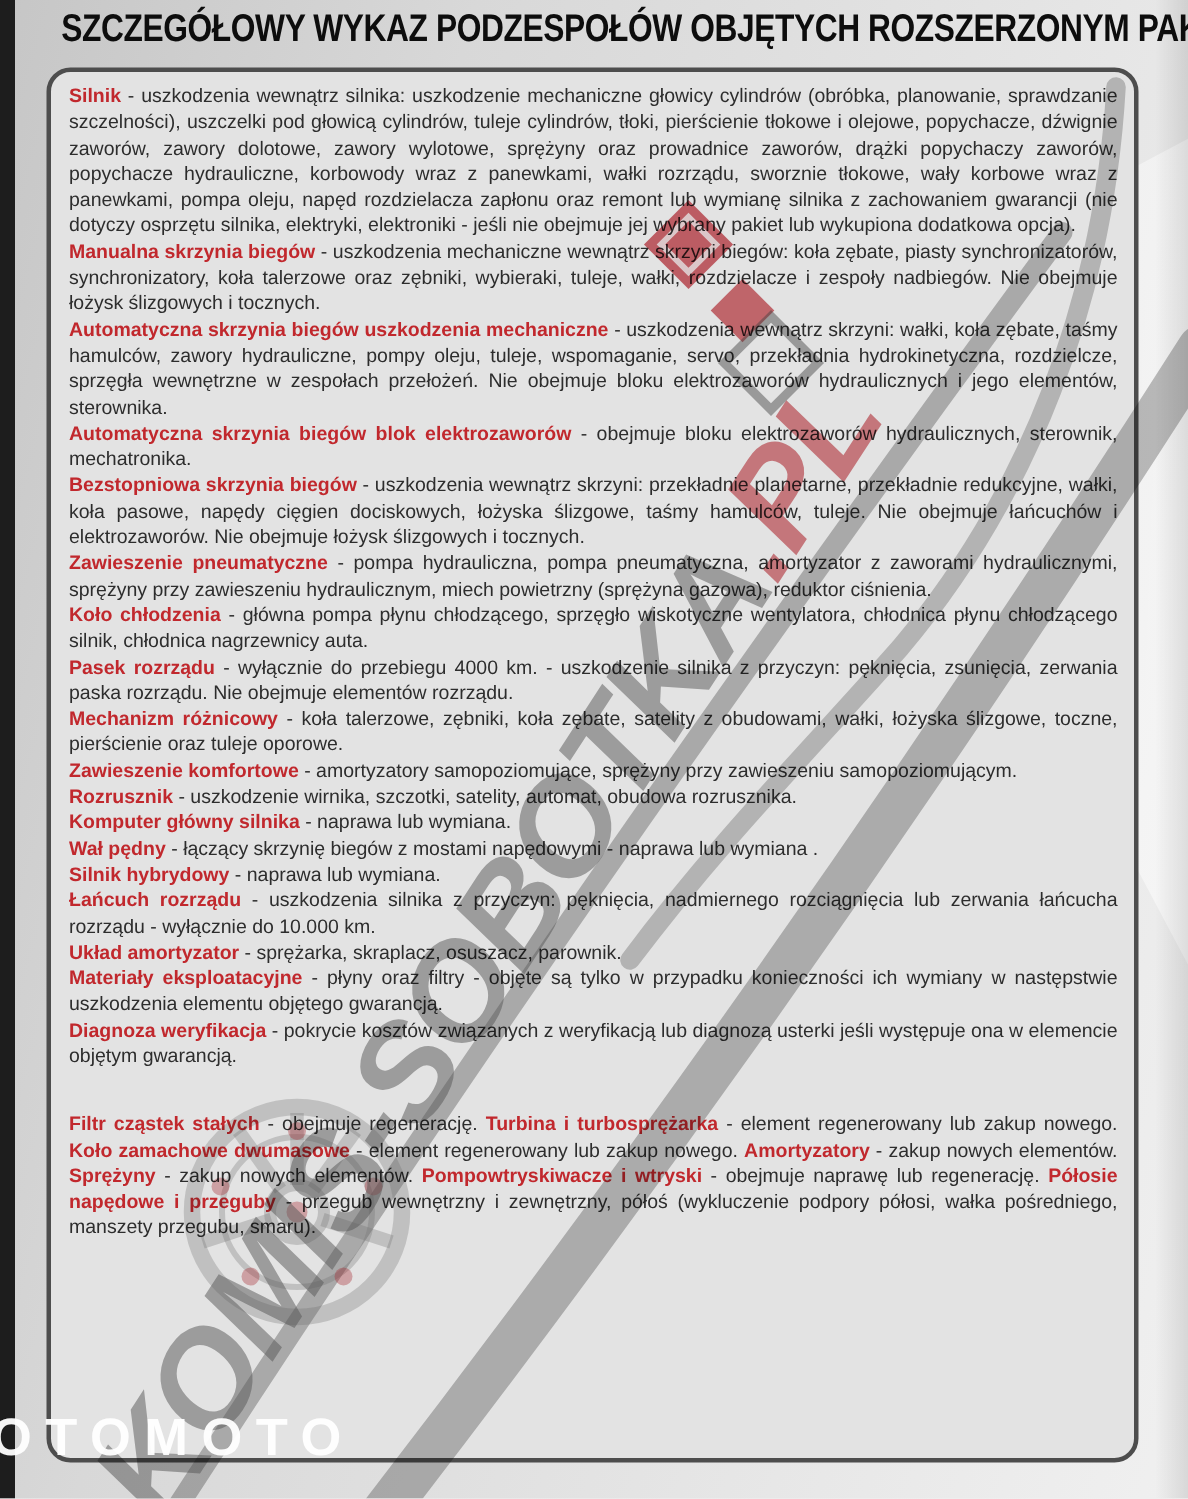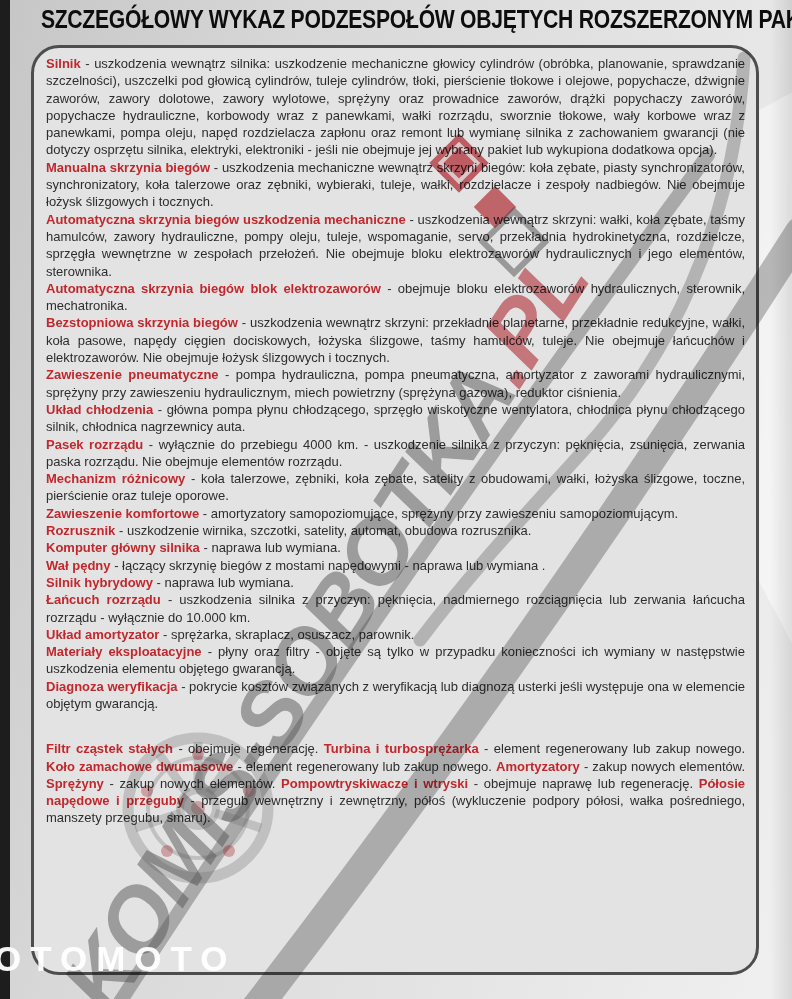--- a/index.html
+++ b/index.html
@@ -18,21 +18,21 @@
 
   .page-title{
     position:absolute;left:10px;top:4px;width:772px;z-index:3;
     text-align:center;color:#0d0d0d;font-weight:bold;font-size:23px;
     letter-spacing:-0.3px;transform:scaleX(0.92) scaleY(1.12);transform-origin:center top;
     white-space:nowrap;
   }
 
   .panel{
     position:absolute;left:31px;top:45px;width:728px;height:930px;box-sizing:border-box;
-    background:#e3e3e3;border:3px solid #4d4d4d;border-radius:28px;
+    background:#e3e3e3;border:3px solid #4d4d4d;border-radius:16px;
     padding:7px 11px 8px 12px;z-index:2;overflow:hidden;
   }
   .para{margin:0;text-align:justify;font-size:13px;line-height:17.3px;color:#2d2d2d;}
   .term{color:var(--term-red,#c1282d);font-weight:bold;}
   .footer-para{margin-top:28px;}
 
   .wm-layer{position:absolute;inset:0;z-index:5;pointer-events:none;mix-blend-mode:multiply;}
   .wm-text{
     position:absolute;left:128px;top:928px;transform:rotate(-57deg);transform-origin:left bottom;
     font-size:90px;font-weight:bold;font-style:italic;letter-spacing:-2px;white-space:nowrap;
@@ -61,21 +61,21 @@
 
   <p class="para"><span class="term">Automatyczna skrzynia biegów uszkodzenia mechaniczne</span><span class="desc"> - uszkodzenia wewnątrz skrzyni: wałki, koła zębate, taśmy hamulców, zawory hydrauliczne, pompy oleju, tuleje, wspomaganie, servo, przekładnia hydrokinetyczna, rozdzielcze, sprzęgła wewnętrzne w zespołach przełożeń. Nie obejmuje bloku elektrozaworów hydraulicznych i jego elementów, sterownika.</span></p>
 
   <p class="para"><span class="term">Automatyczna skrzynia biegów blok elektrozaworów</span><span class="desc"> - obejmuje bloku elektrozaworów hydraulicznych, sterownik, mechatronika.</span></p>
 
   <p class="para"><span class="term">Bezstopniowa skrzynia biegów</span><span class="desc"> - uszkodzenia wewnątrz skrzyni: przekładnie planetarne, przekładnie redukcyjne, wałki, koła pasowe, napędy cięgien dociskowych, łożyska ślizgowe, taśmy hamulców, tuleje. Nie obejmuje łańcuchów i elektrozaworów. Nie obejmuje łożysk ślizgowych i tocznych.</span></p>
 
   <p class="para"><span class="term">Zawieszenie pneumatyczne</span><span class="desc"> - pompa hydrauliczna, pompa pneumatyczna, amortyzator z zaworami hydraulicznymi, sprężyny przy zawieszeniu hydraulicznym, miech powietrzny (sprężyna gazowa), reduktor ciśnienia.</span></p>
 
 
-  <p class="para"><span class="term">Układ chłodzenia</span><span class="desc"> - główna pompa płynu chłodzącego, sprzęgło wiskotyczne wentylatora, chłodnica płynu chłodzącego silnik, chłodnica nagrzewnicy auta.</span></p>
+  <p class="para"><span class="term">Koło chłodzenia</span><span class="desc"> - główna pompa płynu chłodzącego, sprzęgło wiskotyczne wentylatora, chłodnica płynu chłodzącego silnik, chłodnica nagrzewnicy auta.</span></p>
 
   <p class="para"><span class="term">Pasek rozrządu</span><span class="desc"> - wyłącznie do przebiegu 4000 km. - uszkodzenie silnika z przyczyn: pęknięcia, zsunięcia, zerwania paska rozrządu. Nie obejmuje elementów rozrządu.</span></p>
 
   <p class="para"><span class="term">Mechanizm różnicowy</span><span class="desc"> - koła talerzowe, zębniki, koła zębate, satelity z obudowami, wałki, łożyska ślizgowe, toczne, pierścienie oraz tuleje oporowe.</span></p>
 
   <p class="para"><span class="term">Zawieszenie komfortowe</span><span class="desc"> - amortyzatory samopoziomujące, sprężyny przy zawieszeniu samopoziomującym.</span></p>
 
 
 
   <p class="para"><span class="term">Rozrusznik</span><span class="desc"> - uszkodzenie wirnika, szczotki, satelity, automat, obudowa rozrusznika.</span></p>

